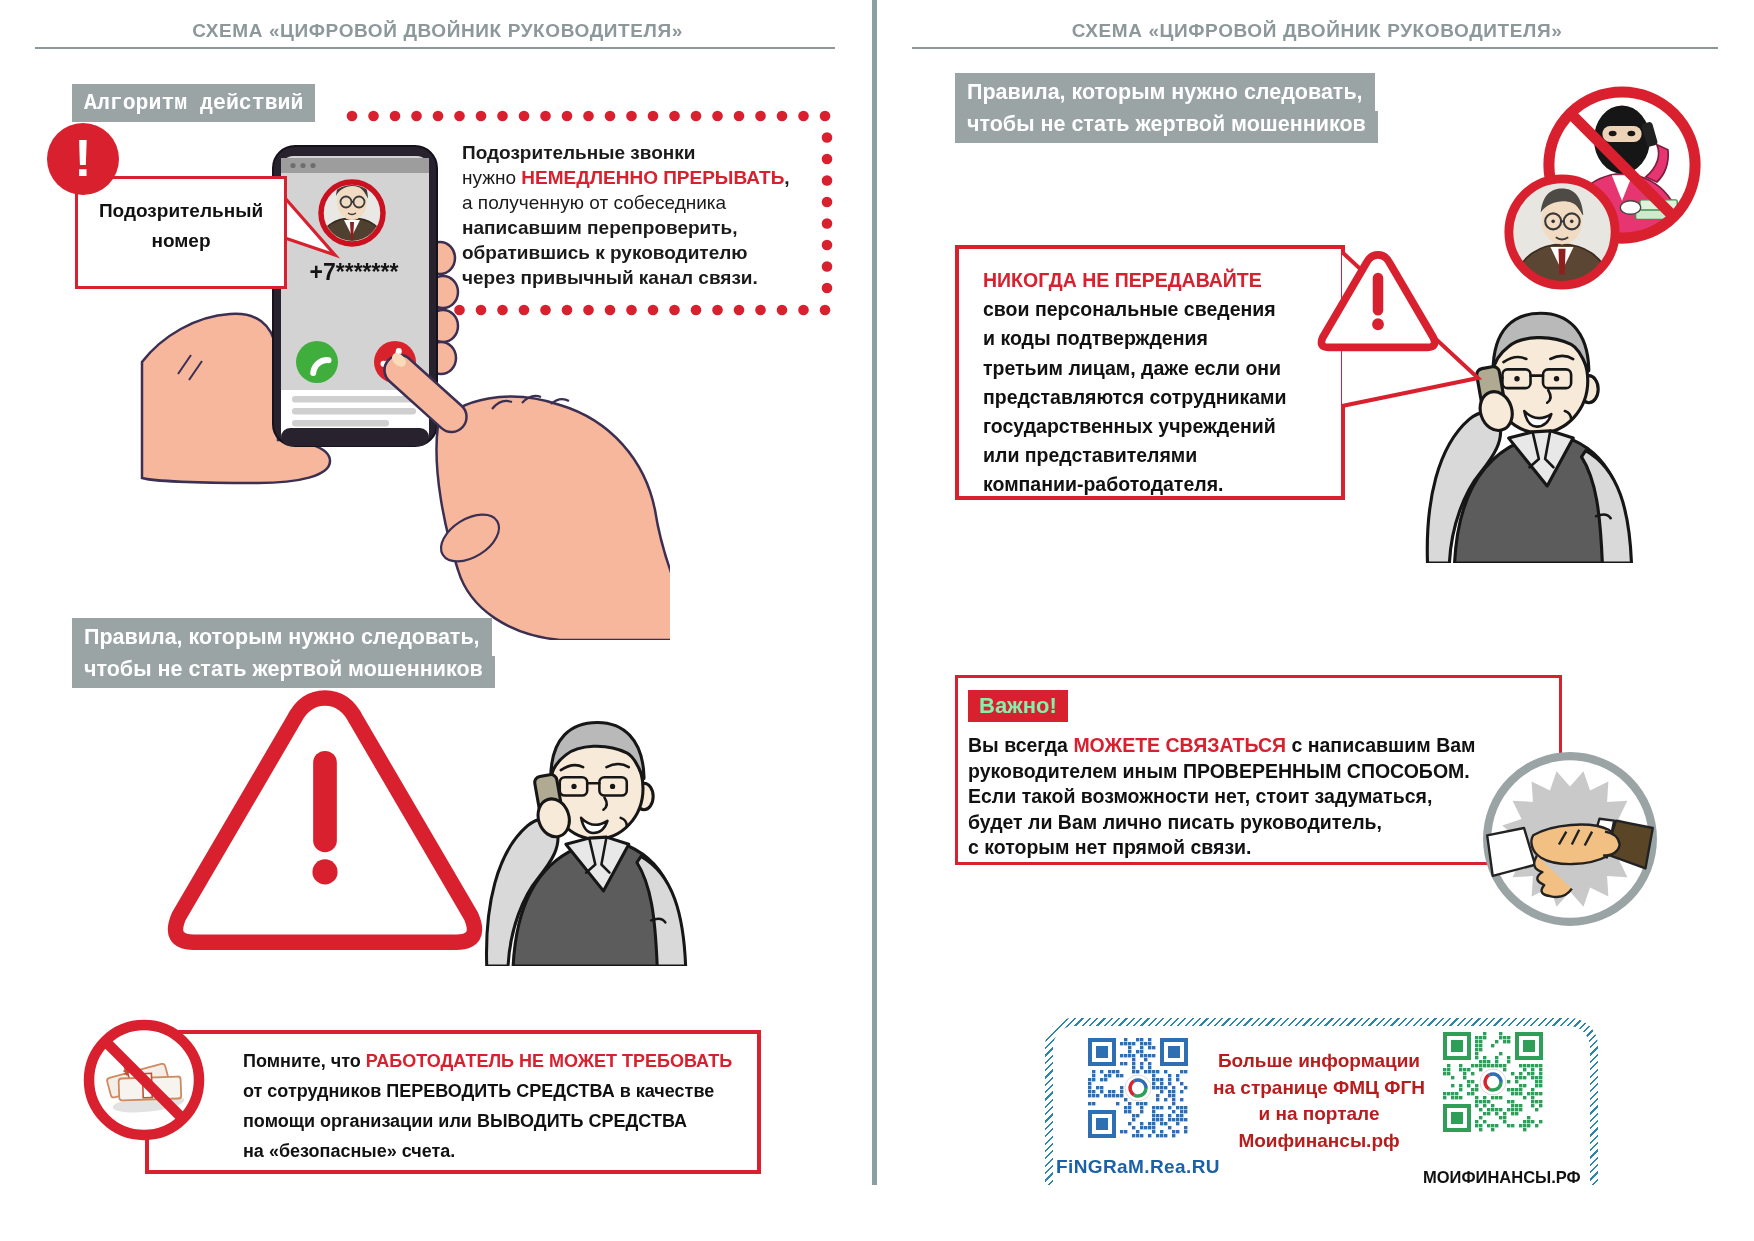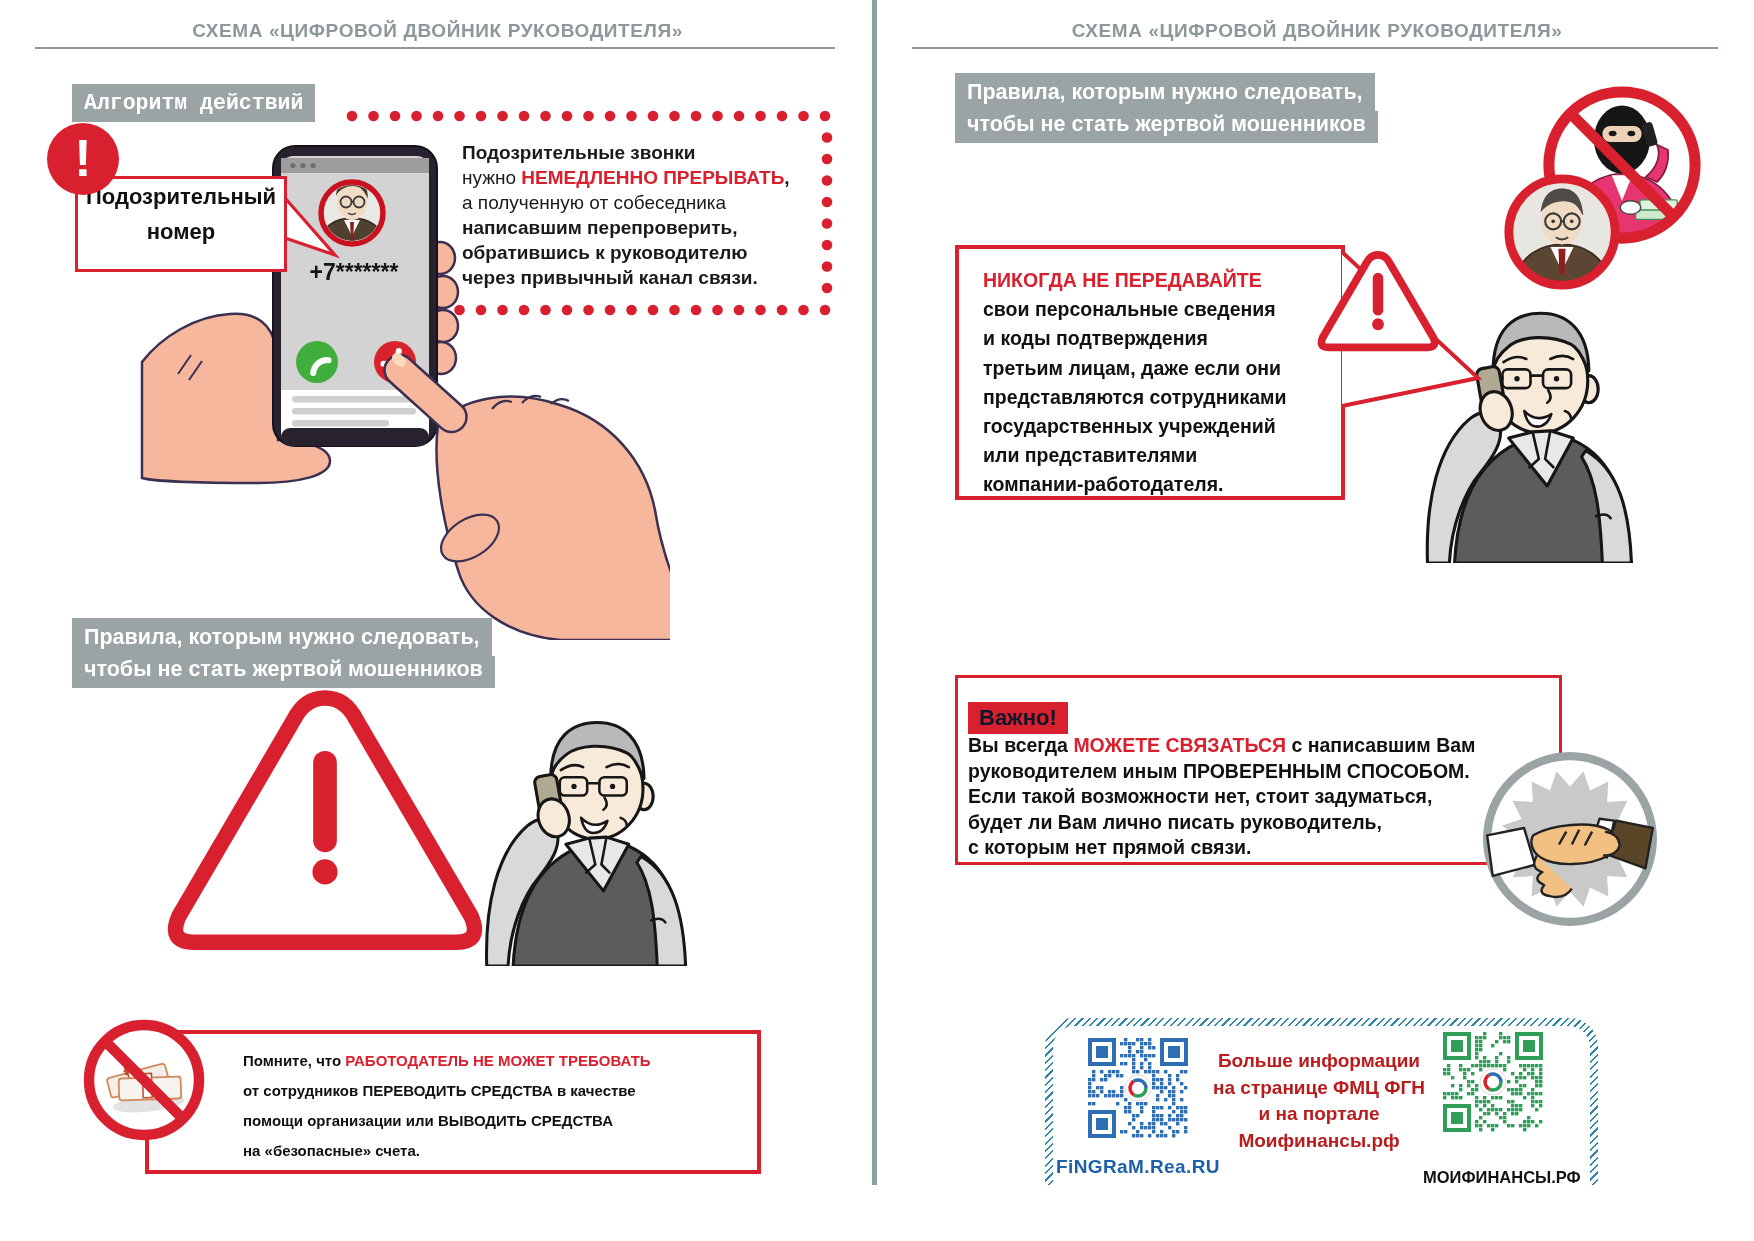--- a/index.html
+++ b/index.html
@@ -6,29 +6,29 @@
   #page{position:relative;width:1754px;height:1185px;background:#fff;overflow:hidden;
         font-family:"Liberation Sans","DejaVu Sans",sans-serif;}
   .abs{position:absolute;}
   .hdr{width:875px;text-align:center;font-size:19px;font-weight:bold;letter-spacing:.6px;color:#8c989a;}
   .hline{height:2px;background:#8c989a;}
   .divider{left:872px;top:0;width:5px;height:1241px;background:#8ba0a1;}
   .sec-title{display:inline-block;background:#9aa4a5;color:#fff;font-weight:bold;
              font-size:21.5px;line-height:1.22;padding:6px 12px;}
   .redbox{border:4px solid #d8202e;background:#fff;}
   .callout{border:3px solid #d8202e;background:#fff;text-align:center;
-           font-weight:bold;font-size:22px;line-height:1.6;color:#111;}
+           font-weight:bold;font-size:19px;line-height:1.6;padding-top:17px;color:#111;}
   .note{font-size:19px;line-height:25px;color:#1a1a1a;}
   .b{font-weight:bold;margin-top:44px;}
   .red{color:#d8202e;font-weight:bold;}
   .tritext{width:312px;text-align:center;font-weight:bold;font-size:20px;line-height:31px;color:#111;}
-  .moneytext{font-size:15px;line-height:30px;font-weight:bold;color:#111;}
+  .moneytext{font-size:18px;line-height:30px;font-weight:bold;color:#111;}
   .nevertext{font-size:19.5px;line-height:29.2px;font-weight:bold;color:#111;}
   .imptext{font-size:19.5px;line-height:25.5px;font-weight:bold;color:#111;}
-  .implabel{background:#d8202e;color:#0f172a;font-weight:bold;font-size:22px;padding:3px 11px;display:inline-block;margin-top:12px;}
+  .implabel{background:#d8202e;color:#86efac;font-weight:bold;font-size:22px;padding:3px 11px;display:inline-block;}
   .info-outer{width:553px;height:196px;border-radius:28px;
               background:repeating-linear-gradient(135deg,#2c86a8 0 1.6px,#ffffff 1.6px 5.2px);}
   .info-inner{position:absolute;left:8px;top:8px;right:8px;bottom:8px;background:#fff;border-radius:21px;}
   .qrlabel-blue{width:180px;text-align:center;color:#1b61a8;font-weight:bold;font-size:19px;letter-spacing:.4px;}
   .qrlabel-green{width:140px;text-align:center;color:#111;font-weight:bold;font-size:16.5px;}
   .infotext{width:228px;text-align:center;font-weight:bold;font-size:19px;line-height:26.5px;color:#b91c1c;}
   .cbar{display:flex;width:112px;height:7px;}
   .excl-circle{width:72px;height:72px;border-radius:50%;background:#d8202e;color:#fff;
                font-weight:bold;font-size:52px;text-align:center;line-height:70px;}
 </style>

